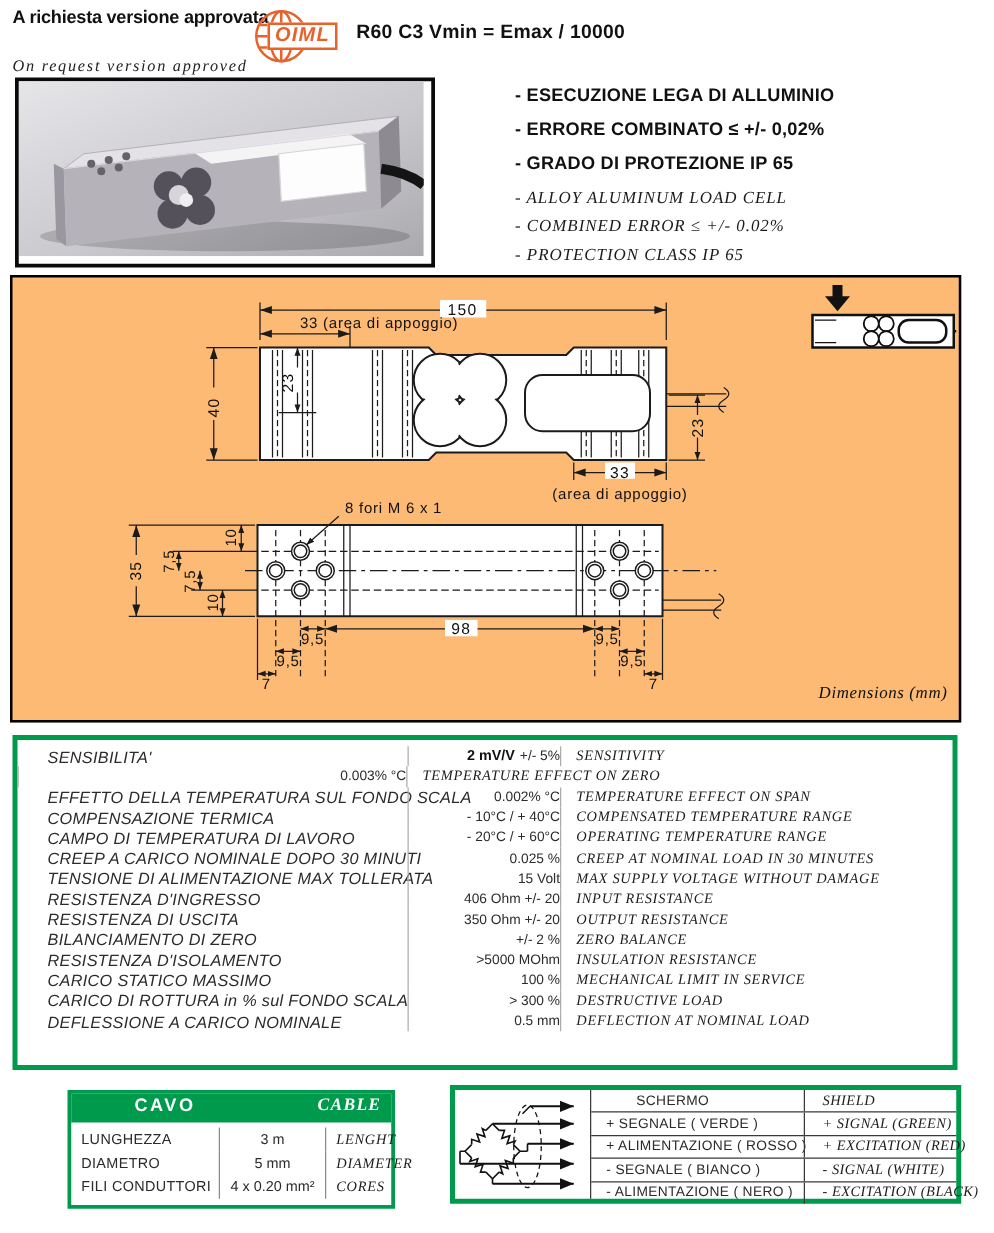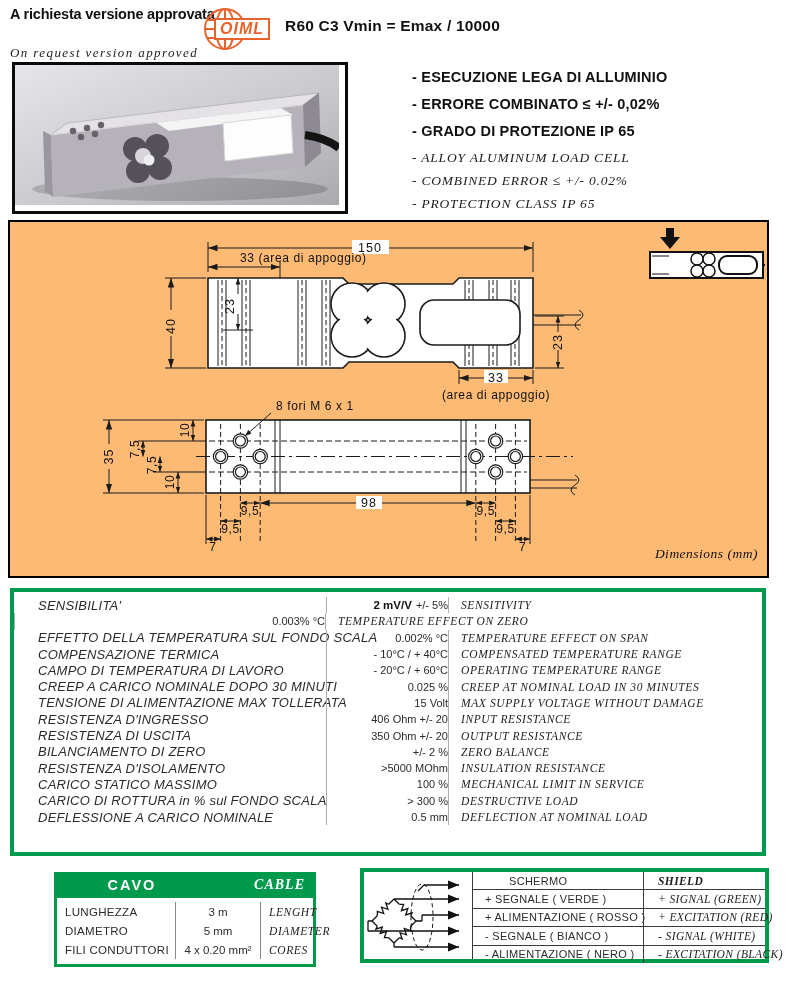--- a/index.html
+++ b/index.html
@@ -70,21 +70,21 @@
   .bridge{position:absolute;left:2px;top:1px;}
   .wtable{position:absolute;left:108px;top:0;right:0;bottom:0;border-left:1px solid #3a3a3a;}
   .wtable .row{display:grid;grid-template-columns:170px 1fr;height:17.4px;align-items:center;
                border-bottom:1px solid #3a3a3a;}
   .wtable .row:last-child{border-bottom:none;}
   .wt-it{padding-left:12px;font-size:11px;letter-spacing:0.3px;color:#2b2b2b;white-space:nowrap;}
   .wt-en{padding-left:14px;font-family:"Liberation Serif",serif;font-style:italic;font-size:11.5px;
          letter-spacing:0.4px;color:#1c1c1c;border-left:1px solid #3a3a3a;height:100%;
          display:flex;align-items:center;white-space:nowrap;}
   .wtable .row:first-child .wt-it{padding-left:36px;}
-  .wtable .row:first-child .wt-en{font-weight:bold;}
+  .wtable .row:first-child .wt-en{}
 </style>
 </head>
 <body>
 
 <div id="page">
 
   <div class="hdr-it">A richiesta versione approvata</div>
   <div class="hdr-en">On request version approved</div>
 
   <div class="oiml">

